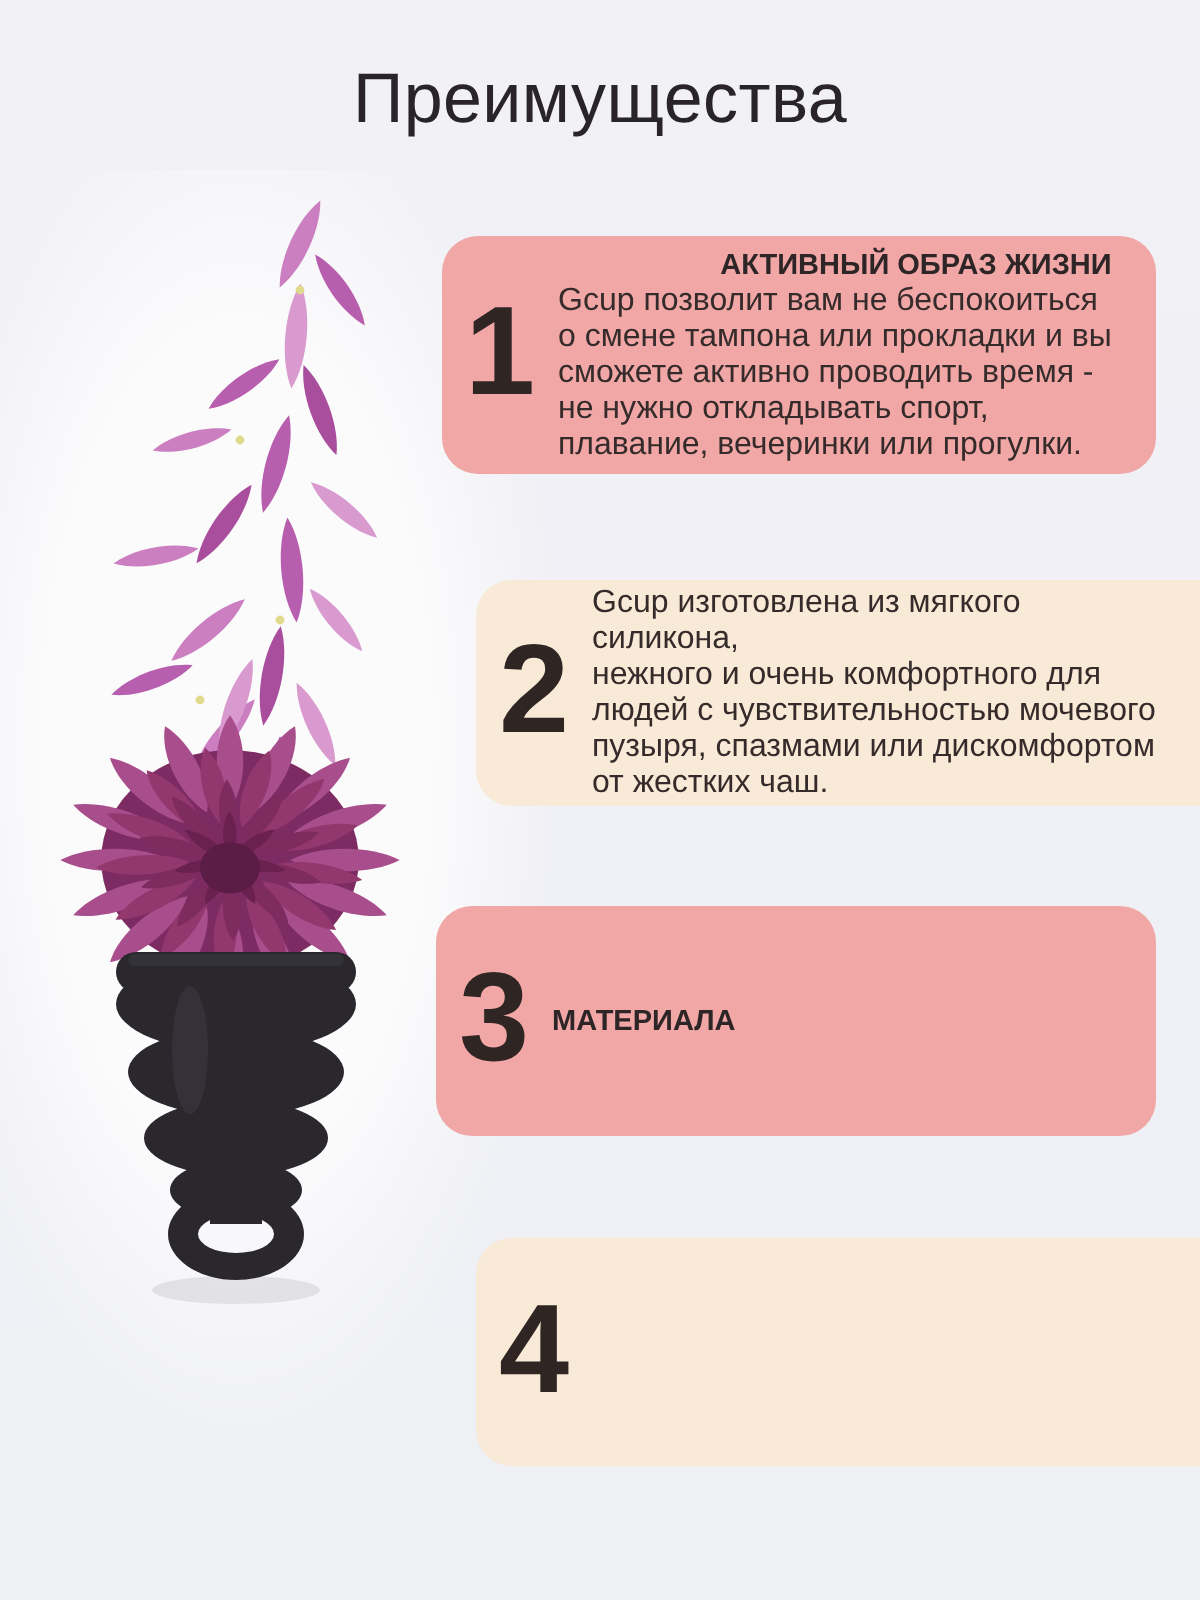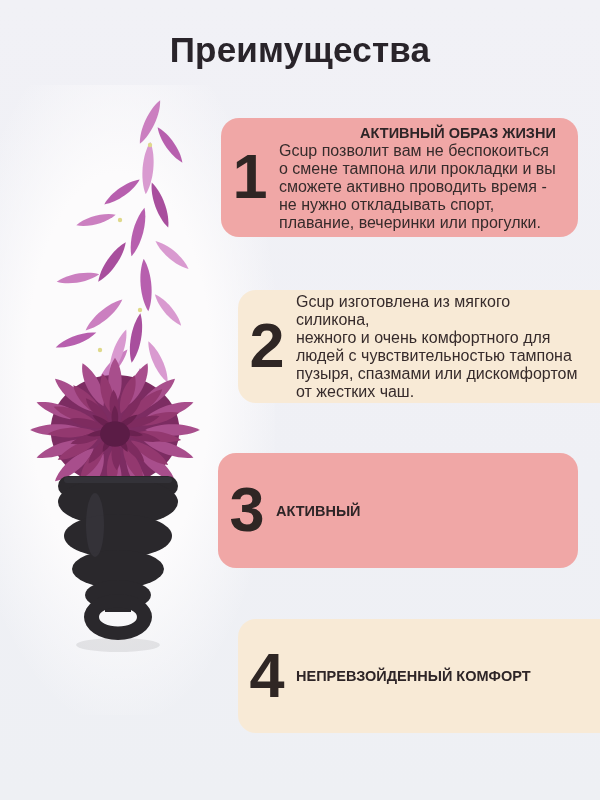--- a/index.html
+++ b/index.html
@@ -3,21 +3,21 @@
 <meta charset="utf-8">
 <style>
   html,body{margin:0;padding:0;}
   body{
     width:600px;height:800px;position:relative;overflow:hidden;
     background:linear-gradient(180deg,#f1f1f6 0%,#eff0f5 60%,#eef0f4 100%);
     font-family:"Liberation Sans",sans-serif;
   }
   .page-title{
     position:absolute;top:30px;left:0;width:600px;text-align:center;
-    font-size:35px;font-weight:700;color:#29242a;letter-spacing:.2px;
+    font-size:35px;font-weight:400;color:#29242a;letter-spacing:.2px;
   }
   .photo-backdrop{
     position:absolute;left:-25px;top:85px;width:300px;height:630px;
     background:radial-gradient(ellipse at 48% 46%, #fcfbfc 42%, rgba(252,251,252,0) 74%);
   }
   svg.product-photo{position:absolute;left:0;top:100px;width:240px;height:580px;}
   .card{
     position:absolute;display:flex;align-items:center;color:#362b2b;
   }
   .card.pink{background:#f0a7a6;border-radius:18px;}
@@ -152,31 +152,30 @@
 не нужно откладывать спорт,
 плавание, вечеринки или прогулки.</div>
   </div>
 </div>
 
 <div class="card cream" id="card2">
   <div class="num">2</div>
   <div class="txt">
     <div class="body">Gcup изготовлена из мягкого силикона,
 нежного и очень комфортного для
-людей  с чувствительностью тампона
+людей  с чувствительностью мочевого
 пузыря, спазмами или дискомфортом
 от жестких чаш.</div>
   </div>
 </div>
 
 <div class="card pink" id="card3">
   <div class="num">3</div>
   <div class="txt">
-    <div class="ttl">АКТИВНЫЙ</div>
+    <div class="ttl">МАТЕРИАЛА</div>
   </div>
 </div>
 
 <div class="card cream" id="card4">
   <div class="num">4</div>
   <div class="txt">
-    <div class="ttl">НЕПРЕВЗОЙДЕННЫЙ КОМФОРТ</div>
   </div>
 </div>
 
 </body></html>

